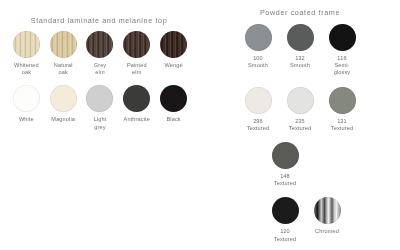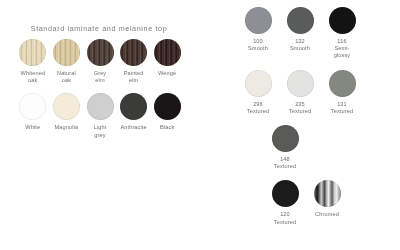--- a/index.html
+++ b/index.html
@@ -20,21 +20,21 @@
     width: 400px;
     height: 250px;
     box-sizing: border-box;
   }
   .panel {
     box-sizing: border-box;
     position: relative;
   }
   .panel-left {
     width: 200px;
-    padding: 16px;
+    padding: 8px;
   }
   .panel-right {
     width: 200px;
     padding: 0;
   }
   .panel-title {
     font-size: 7.2px;
     letter-spacing: 0.62px;
     color: #7d7d7d;
     text-align: center;
@@ -203,20 +203,21 @@
         <div class="caption">Anthracite</div>
       </div>
       <div class="cell">
         <div class="swatch outline" style="background-color: rgb(26, 22, 23);"></div>
         <div class="caption">Black</div>
       </div>
     </div>
   </section>
 
   <section class="panel panel-right">
+    <div class="panel-title">Powder coated frame</div>
 
     <div class="row row-1">
       <div class="cell">
         <div class="swatch outline" style="background-color: rgb(140, 144, 149);"></div>
         <div class="caption">100
 Smooth</div>
       </div>
       <div class="cell">
         <div class="swatch outline" style="background-color: rgb(89, 92, 91);"></div>
         <div class="caption">132

